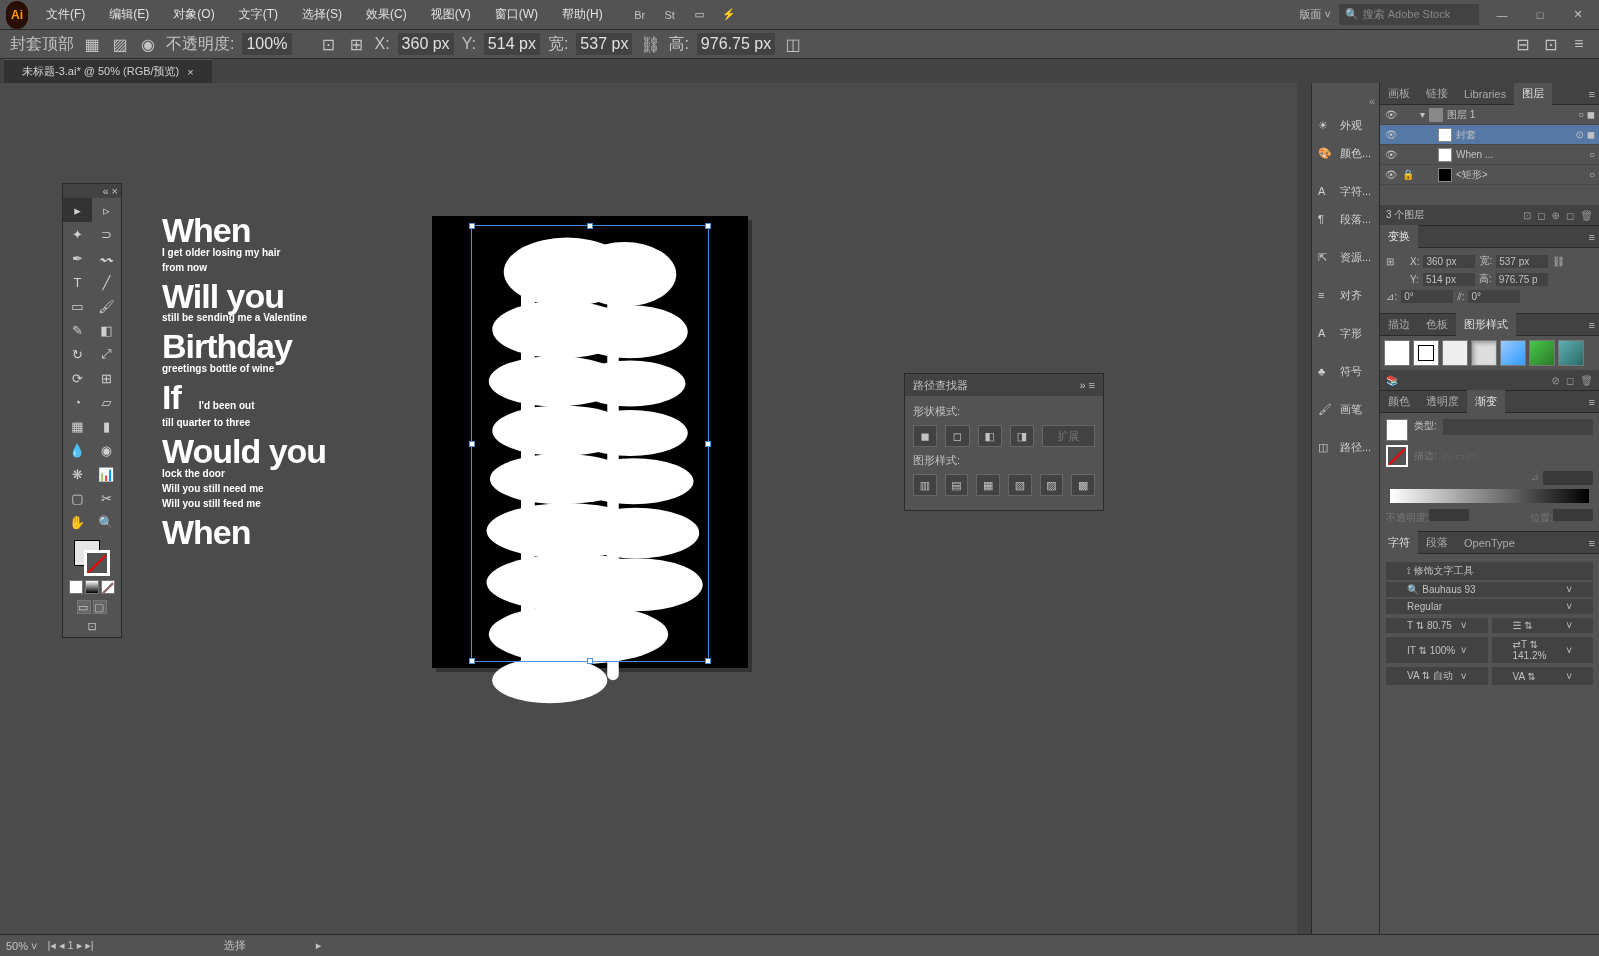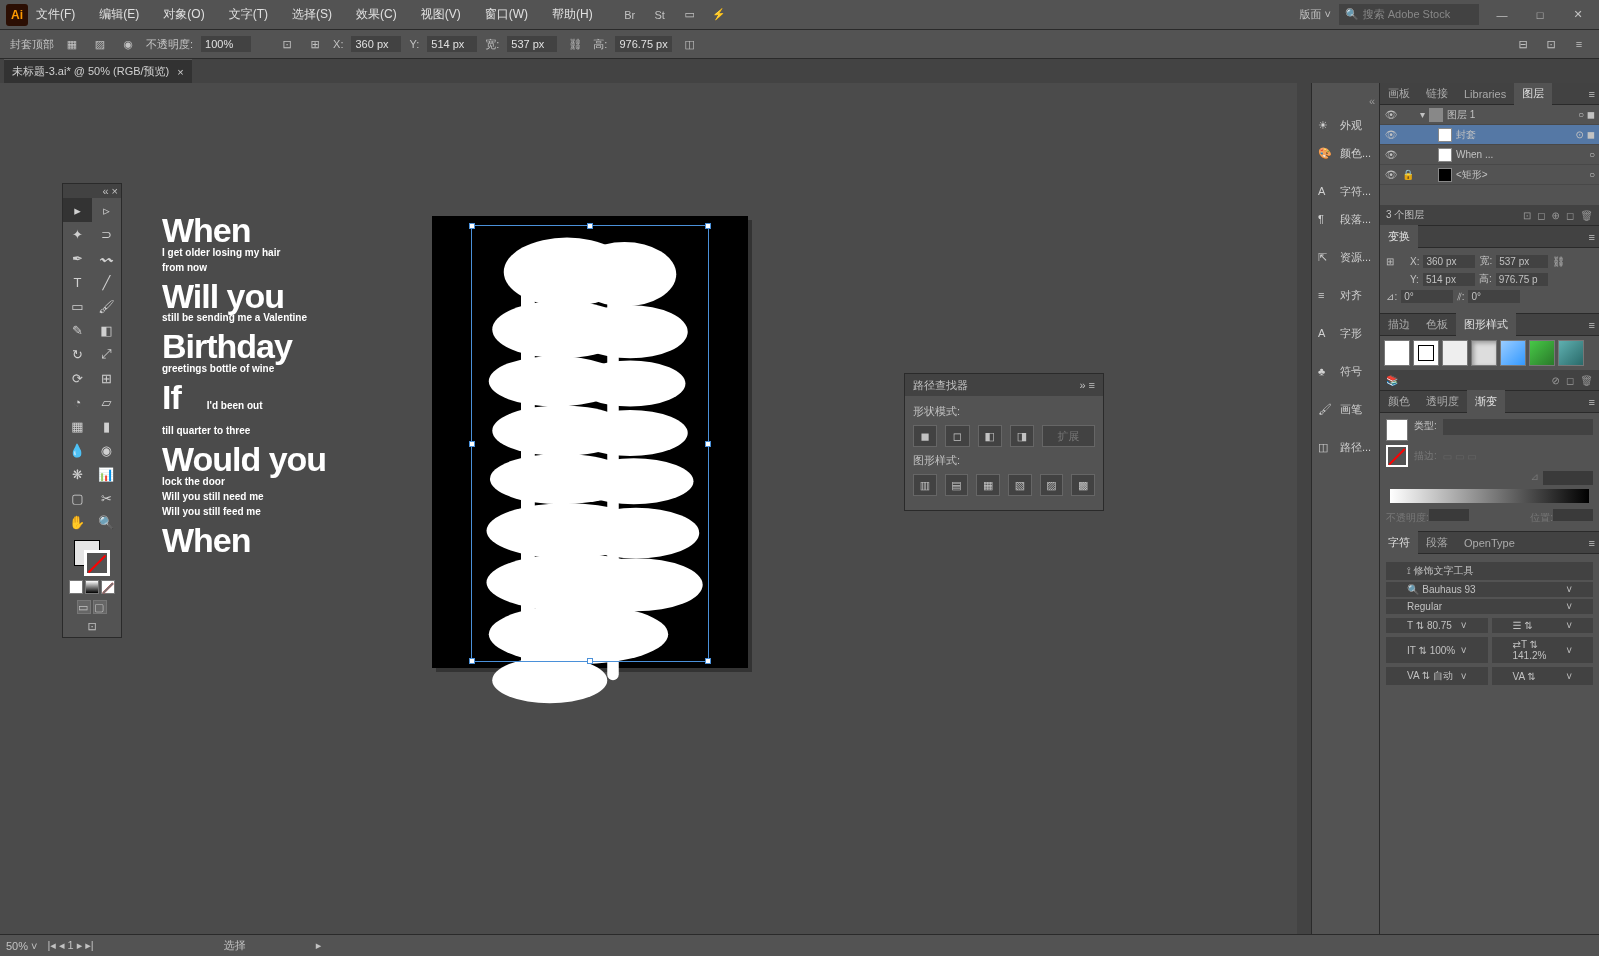--- a/index.html
+++ b/index.html
@@ -1,29 +1,29 @@
 <!DOCTYPE html>
 <html><head>
 <meta charset="utf-8">
 <style>
 * { margin:0; padding:0; box-sizing:border-box; font-family:"Microsoft YaHei",sans-serif; user-select:none; }
 body { background:#323232; color:#c2c2c2; font-size:11px; overflow:hidden; width:1599px; height:956px; position:relative; }
 .topbar { height:29px; background:#535353; display:flex; align-items:center; padding:0 6px; }
-.ai-logo { width:22px; height:22px; background:#2b0e03; color:#ff9a00; font-weight:bold; font-size:12px; display:flex; align-items:center; justify-content:center; border-radius:3px; margin-right:1px; }
+.ai-logo { width:22px; height:28px; background:#2b0e03; color:#ff9a00; font-weight:bold; font-size:12px; display:flex; align-items:center; justify-content:center; border-radius:11px; margin-right:11px; }
 .menu { display:flex; gap:10px; }
 .menu span { padding:4px 7px; color:#e0e0e0; cursor:pointer; font-size:12px; }
 .top-right { margin-left:auto; display:flex; align-items:center; gap:8px; }
 .win-btn { width:30px; height:20px; display:flex; align-items:center; justify-content:center; color:#c2c2c2; }
 .search-stock { background:#424242; padding:3px 6px; font-size:11px; color:#888; width:140px; display:flex; align-items:center; gap:4px; }
-.propbar { height:30px; background:#535353; border-top:1px solid #2a2a2a; border-bottom:1px solid #2a2a2a; display:flex; align-items:center; padding:0 10px; gap:8px; font-size:11px; }
+.propbar { height:30px; background:#535353; border-top:1px solid #2a2a2a; border-bottom:1px solid #2a2a2a; display:flex; align-items:center; padding:0 10px; gap:8px; font-size:16px; }
 .propbar .lbl { color:#c2c2c2; }
 .propbar .val { background:#424242; padding:2px 4px; min-width:50px; display:inline-block; color:#e0e0e0; }
 .icon-btn { width:20px; height:20px; display:inline-flex; align-items:center; justify-content:center; color:#c2c2c2; }
 .tabbar { height:24px; background:#434343; display:flex; align-items:flex-end; padding-left:4px; }
-.doc-tab { background:#323232; padding:4px 8px; font-size:11px; color:#d0d0d0; display:flex; align-items:center; gap:8px; border-top:1px solid #5a5a5a; }
+.doc-tab { background:#323232; padding:4px 18px; font-size:11px; color:#d0d0d0; display:flex; align-items:center; gap:8px; border-top:1px solid #5a5a5a; }
 .canvas-area { position:absolute; top:83px; left:0; right:0; bottom:22px; background:#4b4b4b; }
 .artboard-text { position:absolute; left:162px; top:130px; color:#fff; font-family:Arial Black,sans-serif; }
 .big { font-size:34px; font-weight:900; letter-spacing:-1px; line-height:1.05; }
 .sm { font-size:10px; font-weight:bold; margin-top:-2px; margin-bottom:6px; }
 .black-art { position:absolute; left:432px; top:133px; width:316px; height:452px; background:#000; box-shadow:4px 4px 0 #333; }
 .sel-box { position:absolute; left:471px; top:142px; width:238px; height:437px; border:1px solid #4a90d9; }
 .sel-handle { position:absolute; width:6px; height:6px; background:#fff; border:1px solid #4a90d9; }
 .toolbox { position:absolute; left:62px; top:100px; width:60px; background:#535353; border:1px solid #2a2a2a; }
 .toolbox-head { height:14px; background:#424242; display:flex; justify-content:flex-end; align-items:center; padding:0 3px; gap:3px; }
 .tool-grid { display:grid; grid-template-columns:1fr 1fr; }
@@ -141,21 +141,21 @@
   <div class="artboard-text">
     <div class="big">When</div>
       <div class="sm">I get older losing my hair</div>
       <div class="sm">from now</div>
     <div class="big">Will you</div>
       <div class="sm">still be sending me a Valentine</div>
     <div class="big">Birthday</div>
       <div class="sm">greetings bottle of wine</div>
     <div style="display:flex;align-items:baseline;gap:10px;">
         <span class="big">If</span>
-        <span class="sm" style="margin:16px">I'd been out</span>
+        <span class="sm" style="margin:8px">I'd been out</span>
       </div>
     <div class="sm">till quarter to three</div>
     <div class="big">Would you</div>
     <div class="sm">lock the door</div>
       <div class="sm">Will you still need me</div>
       <div class="sm">Will you still feed me</div>
     <div class="big">When</div>
   </div>
 
   <div class="black-art">

